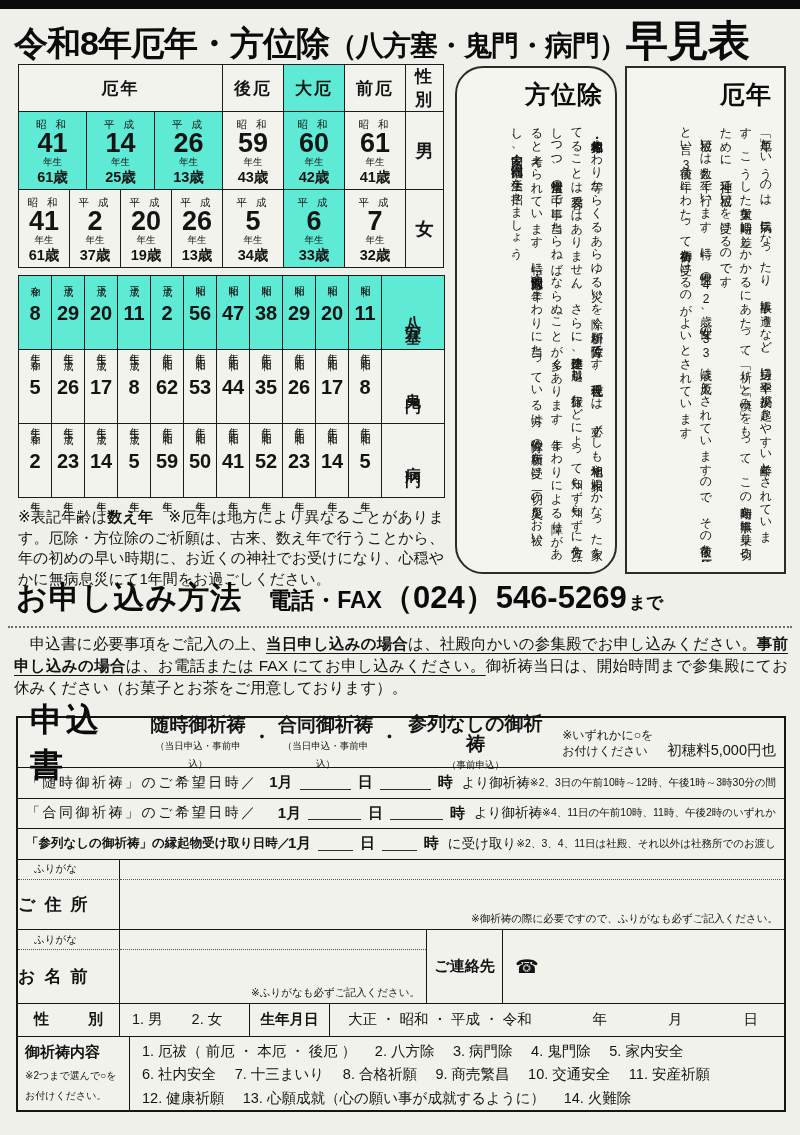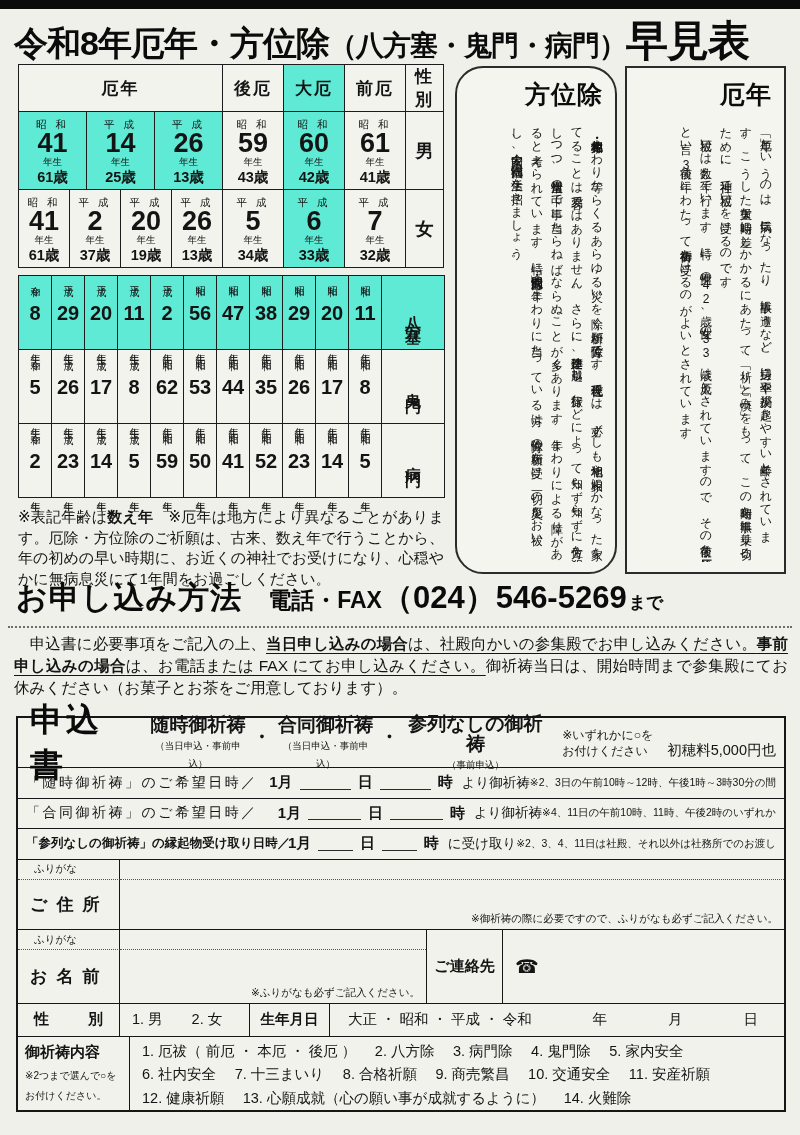--- a/index.html
+++ b/index.html
@@ -76,21 +76,21 @@
   .dlab{width:262px;font-size:14px;}
   .sp2{letter-spacing:2.5px;}
   .sp0{font-size:12.5px;font-weight:700;}
   .dmonth,.dday,.dhour{font-size:15px;font-weight:800;}
   .blank{display:inline-block;width:55px;border-bottom:1.5px solid #2c2c2c;height:13px;margin:0 7px;}
   .dtail{font-size:13.5px;margin-left:9px;}
   .dnote{font-size:10.5px;margin-left:auto;}
   
   #addr-row{height:72px;display:grid;grid-template-columns:102px 1fr;grid-template-rows:20px 1fr;}
   .furi{font-size:10.5px;display:flex;align-items:center;padding-left:16px;}
-  .biglab{font-size:17px;font-weight:800;display:flex;align-items:center;padding-left:12px;letter-spacing:9px;}
+  .biglab{font-size:17px;font-weight:800;display:flex;align-items:center;padding-left:0;letter-spacing:9px;}
   .fieldcell{position:relative;}
   .fieldnote{position:absolute;right:6px;bottom:3px;font-size:10.5px;}
   
   #name-row{height:75px;display:grid;grid-template-columns:102px 306px 77px 1fr;grid-template-rows:20px 1fr;}
   #contact-cell{grid-column:3;grid-row:1/3;display:flex;align-items:center;justify-content:center;font-size:15px;font-weight:800;}
   #phone-cell{grid-column:4;grid-row:1/3;display:flex;align-items:center;padding-left:12px;}
   #phone-cell .glyph{font-size:19px;}
   
   #gender-row{height:33px;display:flex;align-items:center;}
   #gender-label{width:102px;height:100%;display:flex;align-items:center;justify-content:space-between;padding:0 16px;box-sizing:border-box;font-size:15px;font-weight:800;}

